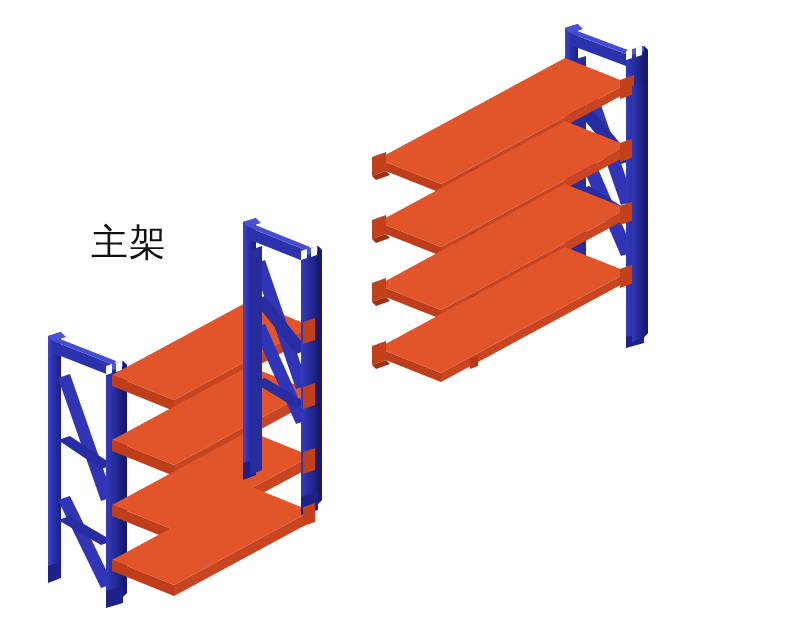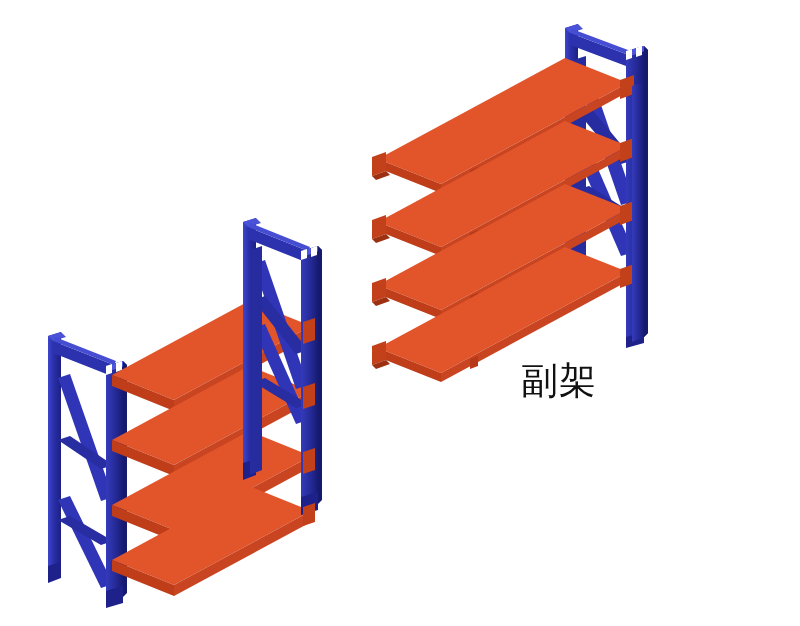--- a/index.html
+++ b/index.html
@@ -213,16 +213,16 @@
 
       <g>
         <polygon points="303,322 315,318 315,340 303,344" fill="#C2401A"></polygon>
         <polygon points="303,387 315,383 315,405 303,409" fill="#C2401A"></polygon>
         <polygon points="303,452 315,448 315,470 303,474" fill="#C2401A"></polygon>
         <polygon points="303,507 315,503 315,522 303,526" fill="#C2401A"></polygon>
       </g>
     </g>
   </svg>
 
-
-  <div id="label-extra" class="label">副架</div>
+  <div id="label-main" class="label">主架</div>
+
 
 </div>
 
 </body></html>

